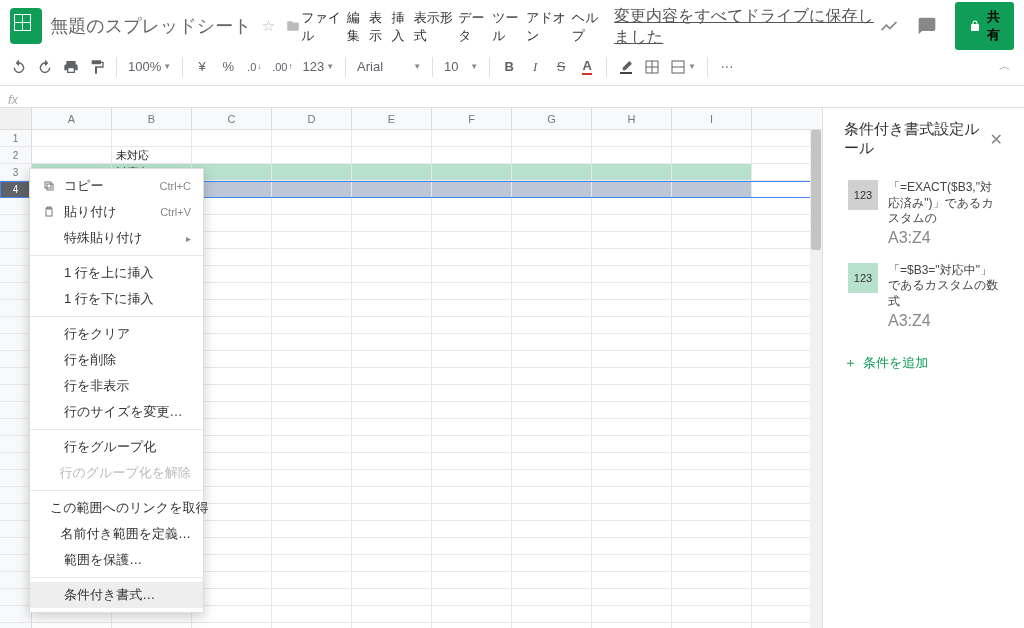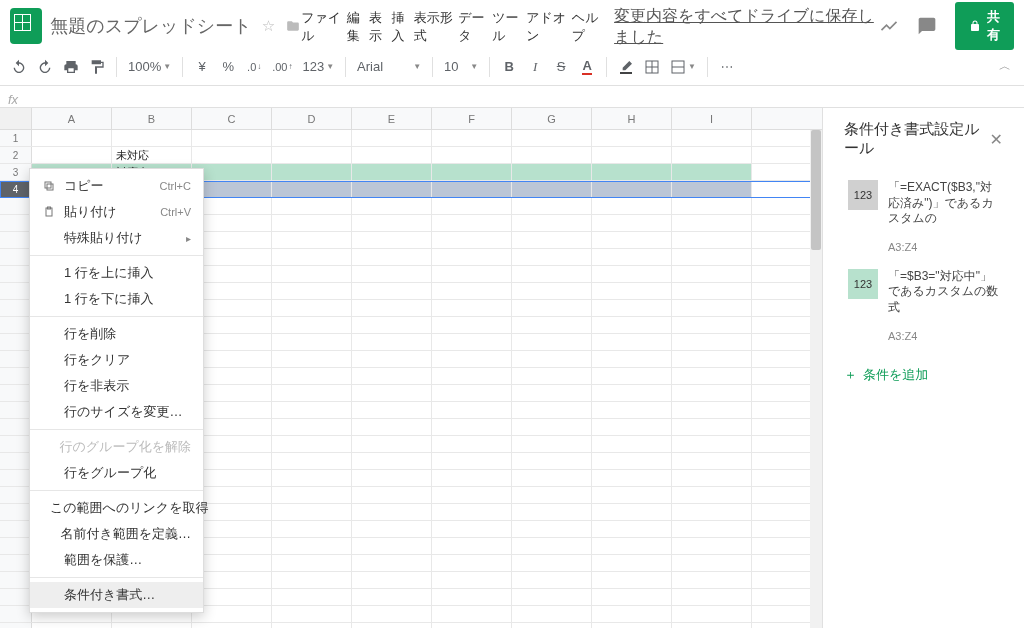--- a/index.html
+++ b/index.html
@@ -13,21 +13,21 @@
   .title-stack { display: flex; flex-direction: row; }
   .title-row { display: flex; align-items: center; gap: 10px; }
   .doc-title { font-size: 18px; color: #666; white-space: nowrap; }
   .star { color: #bbb; font-size: 15px; }
   .folder { color: #bbb; font-size: 16px; }
   .menubar { display: flex; gap: 0; font-size: 13px; color: #333; margin-top: 2px; align-items: center; }
   .menubar span { cursor: pointer; }
   .save-status { color: #555; text-decoration: underline; margin-left: 8px; font-size: 16px; }
   .title-right { margin-left: auto; display: flex; align-items: center; gap: 18px; }
   .explorer-icon, .comment-icon { color: #888; font-size: 18px; }
-  .share-btn { background: #0f9d58; color: #ffffff; font-size: 13px; border: none; border-radius: 3px; padding: 6px 14px; display: flex; align-items: center; gap: 6px; font-weight: bold; }
+  .share-btn { background: #0f9d58; color: #000000; font-size: 13px; border: none; border-radius: 3px; padding: 6px 14px; display: flex; align-items: center; gap: 6px; font-weight: bold; }
   
   .toolbar { height: 38px; border-bottom: 1px solid #e0e0e0; display: flex; align-items: center; padding: 0 8px; gap: 4px; color: #5f6368; font-size: 13px; }
   .tbtn { min-width: 22px; height: 26px; display: inline-flex; align-items: center; justify-content: center; border-radius: 3px; padding: 0 3px; cursor: pointer; position: relative; }
   .tsep { width: 1px; height: 20px; background: #e0e0e0; margin: 0 4px; }
   .tarrow { font-size: 8px; margin-left: 2px; color: #888; }
   .underline-red { border-bottom: 2px solid #d93025; line-height: 14px; font-weight: bold; }
   .toolbar-right { margin-left: auto; }
   .chev-up { font-size: 12px; color: #888; }
   
   .fxbar { height: 22px; border-bottom: 1px solid #e0e0e0; display: flex; align-items: flex-end; padding: 0 8px; color: #aaa; font-style: italic; font-size: 13px; }
@@ -35,21 +35,21 @@
   .content { display: flex; height: calc(628px - 48px - 38px - 22px); }
   .grid-area { flex: 1; position: relative; overflow: hidden; }
   .sidebar { width: 202px; border-left: 1px solid #e0e0e0; padding: 12px 21px; position: relative; }
   .sidebar-title { font-size: 15px; color: #333; margin-bottom: 14px; display: flex; align-items: center; }
   .sidebar-close { margin-left: auto; color: #888; font-size: 16px; cursor: pointer; }
   .rule-card { display: flex; gap: 10px; padding: 8px 4px; cursor: pointer; }
   .rule-swatch { width: 30px; height: 30px; display: flex; align-items: center; justify-content: center; font-size: 11px; color: #333; flex-shrink: 0; }
   .rule-swatch.gray { background: #d0d0d0; }
   .rule-swatch.green { background: #b7e1cd; }
   .rule-text { font-size: 12px; color: #444; line-height: 1.3; }
-  .rule-range { color: #888; font-size: 11px; margin-top: 14px; }
+  .rule-range { color: #888; font-size: 16px; margin-top: 2px; }
   .add-rule { color: #0f9d58; font-size: 13px; margin-top: 16px; cursor: pointer; display: flex; align-items: center; gap: 6px; }
   
   .colheaders { display: flex; height: 22px; background: #f8f9fa; border-bottom: 1px solid #ddd; position: relative; }
   .corner { width: 32px; border-right: 1px solid #ddd; background: #f1f1f1; }
   .colh { flex: 0 0 80px; border-right: 1px solid #ddd; text-align: center; font-size: 11px; color: #777; line-height: 22px; }
   .rows { position: relative; }
   .row { display: flex; height: 17px; border-bottom: 1px solid #e8e8e8; }
   .rowh { width: 32px; border-right: 1px solid #ddd; background: #f8f9fa; text-align: center; font-size: 10px; color: #777; line-height: 17px; }
   .rowh.sel { background: #5f6368; color: #fff; }
   .cell { flex: 0 0 80px; border-right: 1px solid #e8e8e8; font-size: 11px; padding: 0 4px; line-height: 17px; overflow: hidden; white-space: nowrap; }
@@ -632,42 +632,42 @@
           <span class="ctx-ico"></span>
           <span class="ctx-label">1 行を上に挿入</span>
         </div>
       <div class="ctx-item">
           <span class="ctx-ico"></span>
           <span class="ctx-label">1 行を下に挿入</span>
         </div>
       <div class="ctx-sep"></div>
       <div class="ctx-item">
           <span class="ctx-ico"></span>
+          <span class="ctx-label">行をクリア</span>
+        </div>
+      <div class="ctx-item">
+          <span class="ctx-ico"></span>
           <span class="ctx-label">行を削除</span>
         </div>
       <div class="ctx-item">
           <span class="ctx-ico"></span>
-          <span class="ctx-label">行をクリア</span>
-        </div>
-      <div class="ctx-item">
-          <span class="ctx-ico"></span>
           <span class="ctx-label">行を非表示</span>
         </div>
       <div class="ctx-item">
           <span class="ctx-ico"></span>
           <span class="ctx-label">行のサイズを変更…</span>
         </div>
       <div class="ctx-sep"></div>
+      <div class="ctx-item">
+          <span class="ctx-ico"></span>
+          <span class="ctx-label">行をグループ化</span>
+        </div>
       <div class="ctx-item disabled">
           <span class="ctx-ico"></span>
           <span class="ctx-label">行のグループ化を解除</span>
-        </div>
-      <div class="ctx-item">
-          <span class="ctx-ico"></span>
-          <span class="ctx-label">行をグループ化</span>
         </div>
       <div class="ctx-sep"></div>
       <div class="ctx-item">
           <span class="ctx-ico"></span>
           <span class="ctx-label">この範囲へのリンクを取得</span>
         </div>
       <div class="ctx-item">
           <span class="ctx-ico"></span>
           <span class="ctx-label">名前付き範囲を定義…</span>
         </div>

